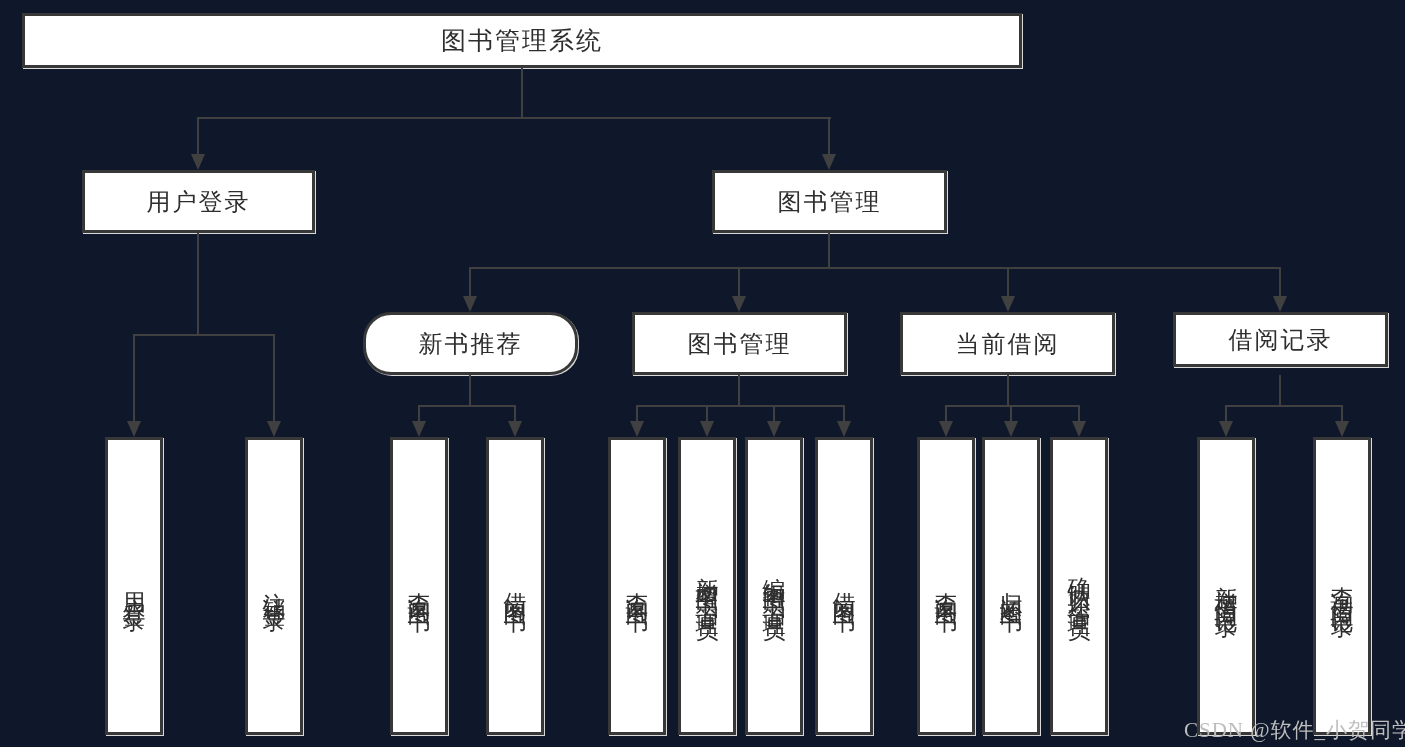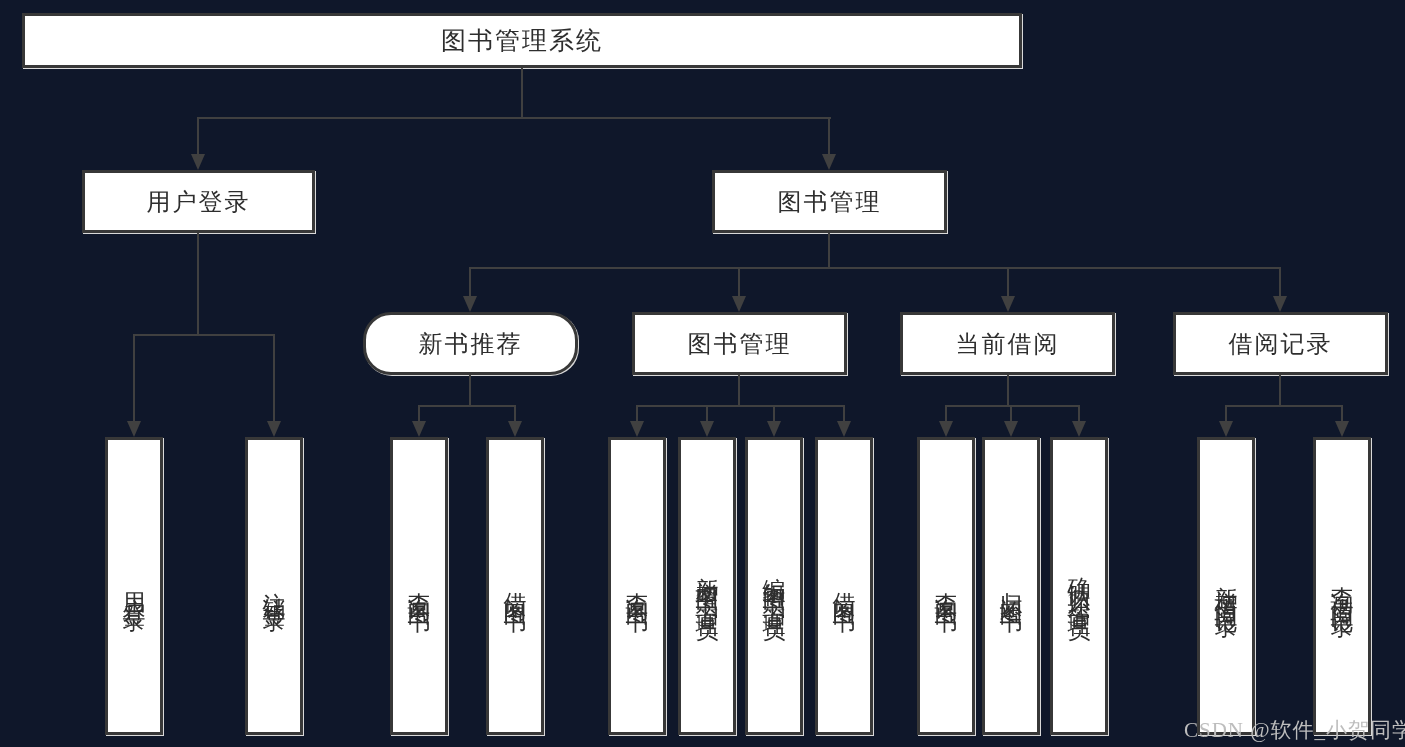--- a/index.html
+++ b/index.html
@@ -107,21 +107,21 @@
 
   <div class="node" style="left:363px; top:312px; width:215px; height:63px;border-radius:28px;">
     <span>新书推荐</span>
   </div>
   <div class="node" style="left:632px; top:312px; width:215px; height:63px;">
     <span>图书管理</span>
   </div>
   <div class="node" style="left:900px; top:312px; width:215px; height:63px;">
     <span>当前借阅</span>
   </div>
-  <div class="node" style="left:1173px; top:312px; width:215px; height:63px;">
+  <div class="node" style="left:1173px; top:312px; width:215px; height:55px;">
     <span>借阅记录</span>
   </div>
 
   <div class="vline" style="left:469px; top:375px; height:31px;"></div>
   <div class="hline" style="left:418px; top:405px; width:98px;"></div>
   <div class="vline" style="left:418px; top:406px; height:15px;"></div>
   <div class="ahead" style="left:412px; top:421px;"></div>
   <div class="vline" style="left:514px; top:406px; height:15px;"></div>
   <div class="ahead" style="left:508px; top:421px;"></div>
 

